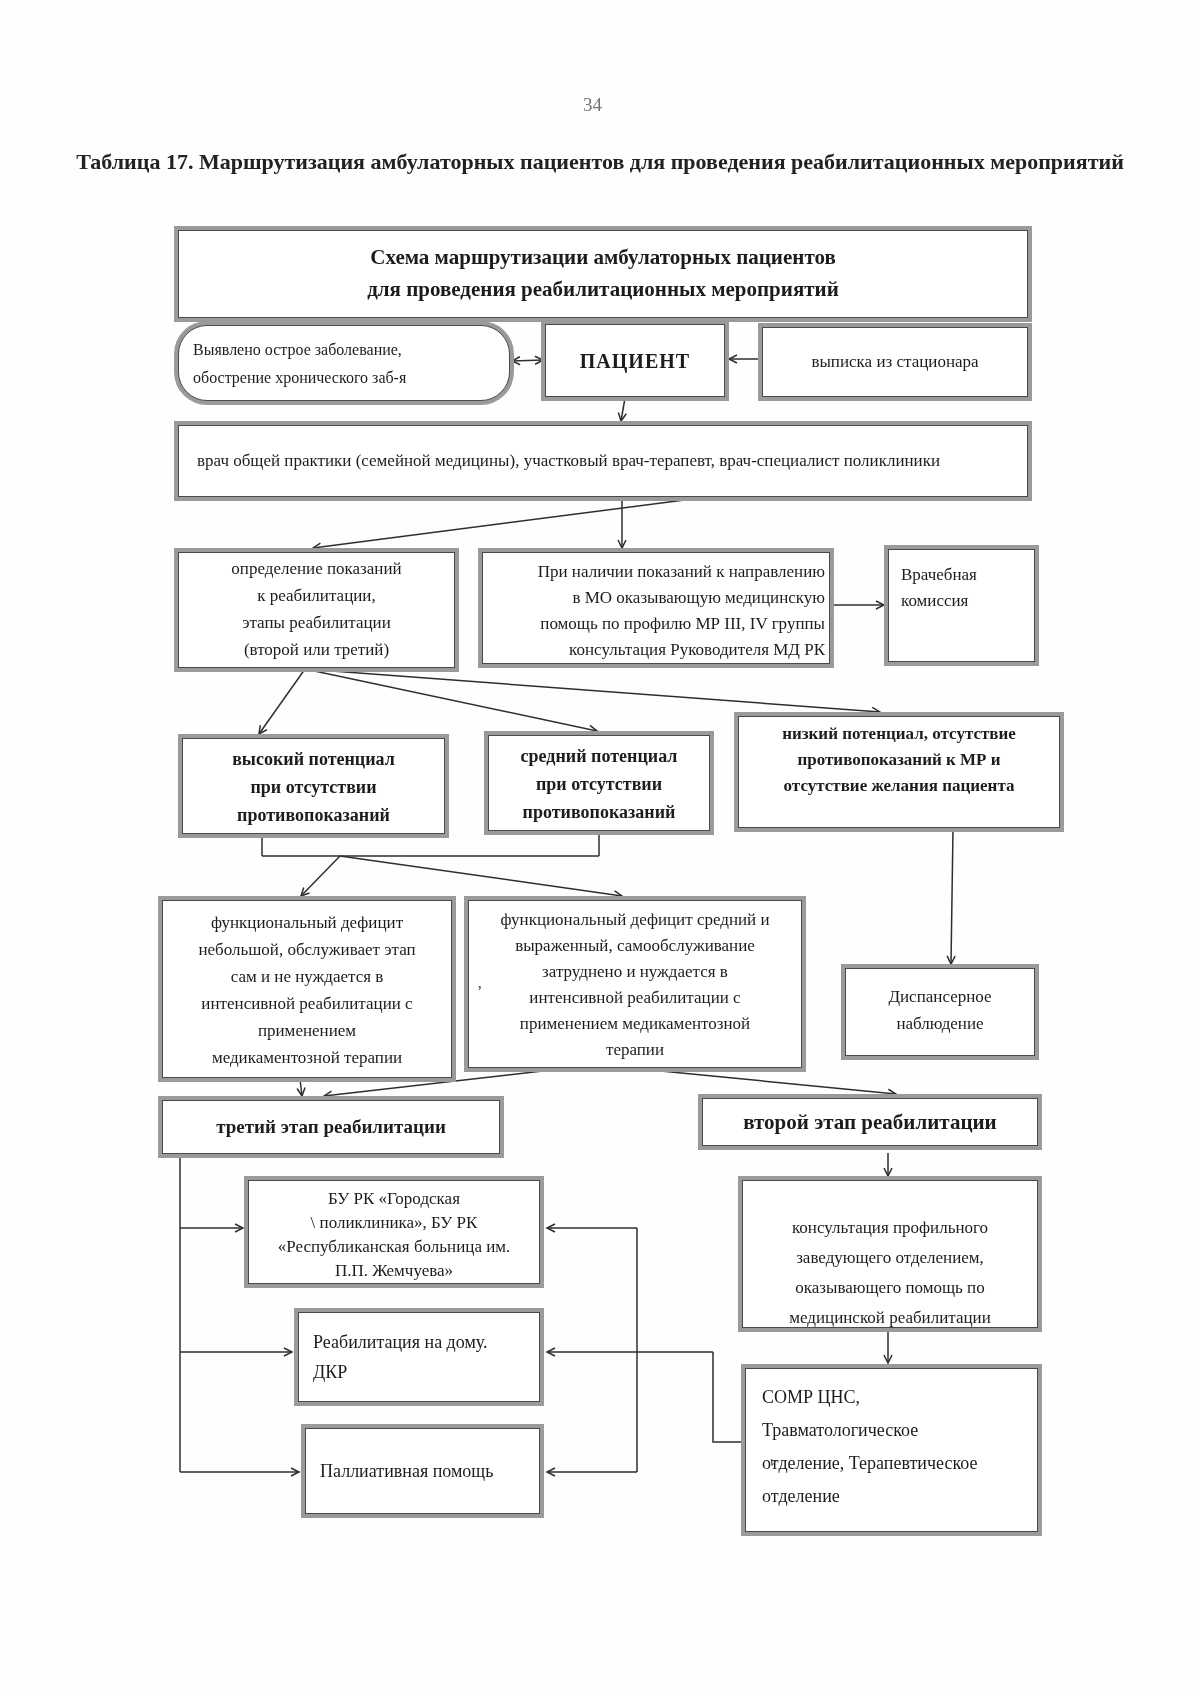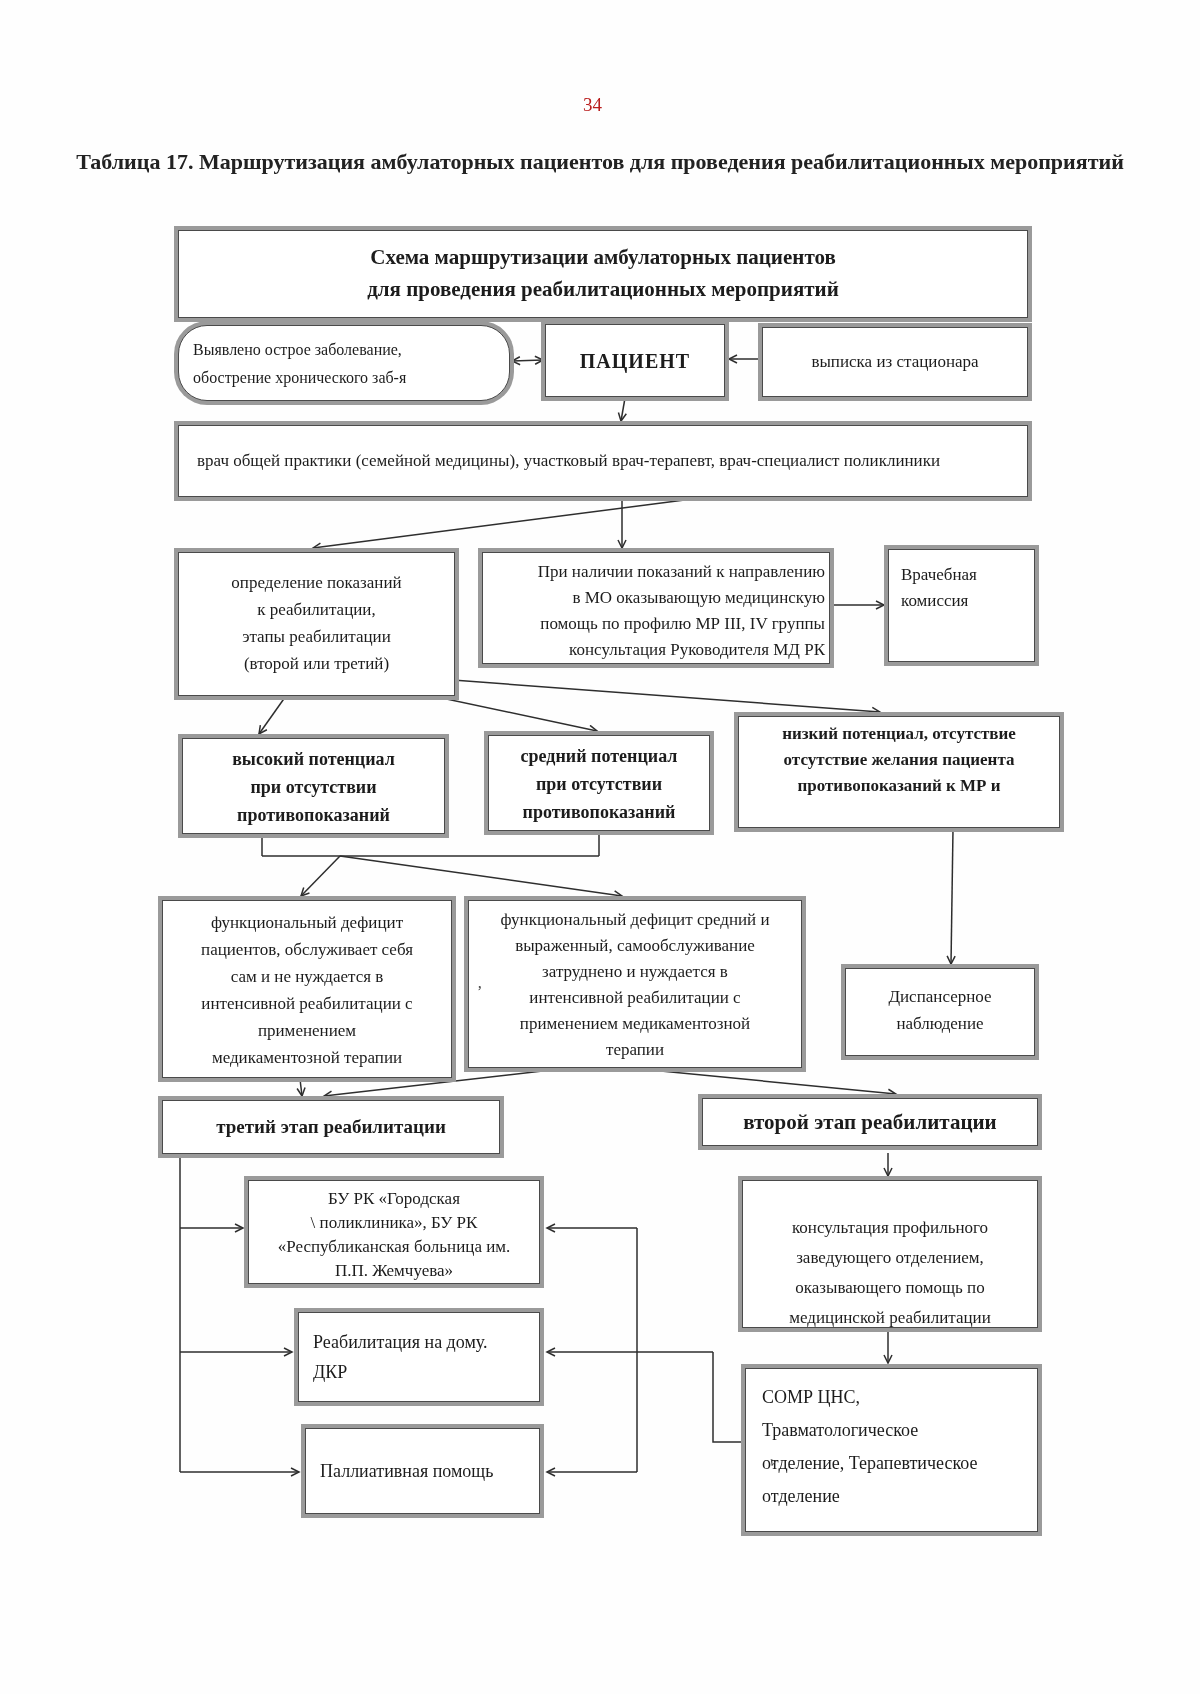--- a/index.html
+++ b/index.html
@@ -3,21 +3,21 @@
 <meta charset="utf-8">
 <style>
   html,body{margin:0;padding:0;background:#ffffff;}
   #page{
     position:relative;width:1200px;height:1694px;background:#fefefe;
     font-family:"Liberation Serif","DejaVu Serif",serif;color:#1c1c1c;
     overflow:hidden;
   }
   #page-num{
     position:absolute;left:0;top:94px;width:1185px;text-align:center;
-    font-size:19px;color:#b91c1c;
+    font-size:19px;color:#737373;
   }
   #doc-title{
     position:absolute;left:70px;top:146px;width:1060px;text-align:center;
     font-weight:bold;font-size:22px;line-height:31px;color:#222;
   }
   .box{
     position:absolute;background:#ffffff;
     border:1px solid #4a4a4a;
     box-shadow:0 0 0 4px #9a9a9a;
     box-sizing:border-box;
@@ -30,21 +30,21 @@
   svg.connectors{position:absolute;left:0;top:0;width:1200px;height:1694px;pointer-events:none;}
   svg.connectors line, svg.connectors polyline{stroke:#2e2e2e;stroke-width:1.5;fill:none;}
   .stray-mark{position:absolute;color:#444;font-size:15px;}
 
   
   #b-scheme    {left:178px;top:230px;width:850px;height:88px;font-size:21px;line-height:32px;padding-top:10px;}
   #b-acute     {left:178px;top:325px;width:332px;height:76px;padding:10px 8px 0 14px;font-size:16px;line-height:28px;border-radius:29px;}
   #b-patient   {left:545px;top:324px;width:180px;height:73px;font-size:20px;letter-spacing:1px;}
   #b-discharge {left:762px;top:327px;width:266px;height:70px;}
   #b-gp        {left:178px;top:425px;width:850px;height:72px;padding-left:18px;padding-right:20px;}
-  #b-indic     {left:178px;top:552px;width:277px;height:144px;padding-top:16px;line-height:27px;}
+  #b-indic     {left:178px;top:552px;width:277px;height:116px;padding-top:2px;line-height:27px;}
   #b-referral  {left:482px;top:552px;width:348px;height:112px;padding:6px 4px 0 14px;line-height:26px;text-align:right;}
   #b-commis    {left:888px;top:549px;width:147px;height:113px;padding:12px 4px 0 12px;}
   #b-high      {left:182px;top:738px;width:263px;height:96px;font-size:18px;padding-top:6px;line-height:28px;}
   #b-mid       {left:488px;top:735px;width:222px;height:96px;font-size:18px;padding-top:6px;line-height:28px;}
   #b-low       {left:738px;top:716px;width:322px;height:112px;padding-top:4px;line-height:26px;font-size:17px;}
   #b-defsmall  {left:162px;top:900px;width:290px;height:178px;padding-top:8px;line-height:27px;}
   #b-defmid    {left:468px;top:900px;width:334px;height:168px;padding-top:6px;line-height:26px;}
   #b-dispans   {left:845px;top:968px;width:190px;height:88px;padding-top:14px;line-height:27px;}
   #b-stage3    {left:162px;top:1100px;width:338px;height:54px;font-size:19px;}
   #b-stage2    {left:702px;top:1098px;width:336px;height:48px;font-size:21px;}
@@ -156,27 +156,27 @@
   </div>
 
   <div class="box center bold" id="b-mid">
     <span class="ln">средний потенциал</span>
     <span class="ln">при отсутствии</span>
     <span class="ln">противопоказаний</span>
   </div>
 
   <div class="box center bold" id="b-low">
     <span class="ln">низкий потенциал, отсутствие</span>
+    <span class="ln">противопоказаний к МР и</span>
     <span class="ln">отсутствие желания пациента</span>
-    <span class="ln">противопоказаний к МР и</span>
   </div>
 
   <div class="box center" id="b-defsmall">
     <span class="ln">функциональный дефицит</span>
-    <span class="ln">пациентов, обслуживает себя</span>
+    <span class="ln">небольшой, обслуживает этап</span>
     <span class="ln">сам и не нуждается в</span>
     <span class="ln">интенсивной реабилитации с</span>
     <span class="ln">применением</span>
     <span class="ln">медикаментозной терапии</span>
   </div>
 
   <div class="box center" id="b-defmid">
     <span class="stray-mark" id="defmid-mark">’</span>
     <span class="ln">функциональный дефицит средний и</span>
     <span class="ln">выраженный, самообслуживание</span>

